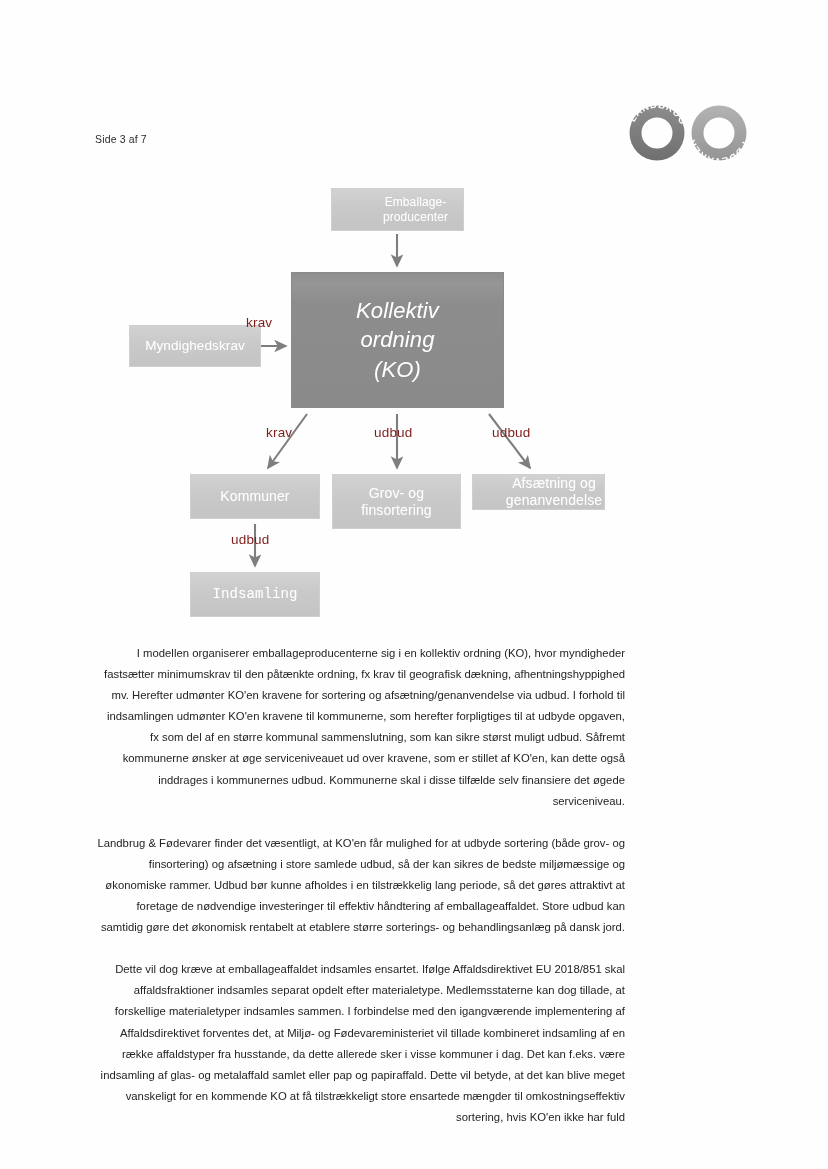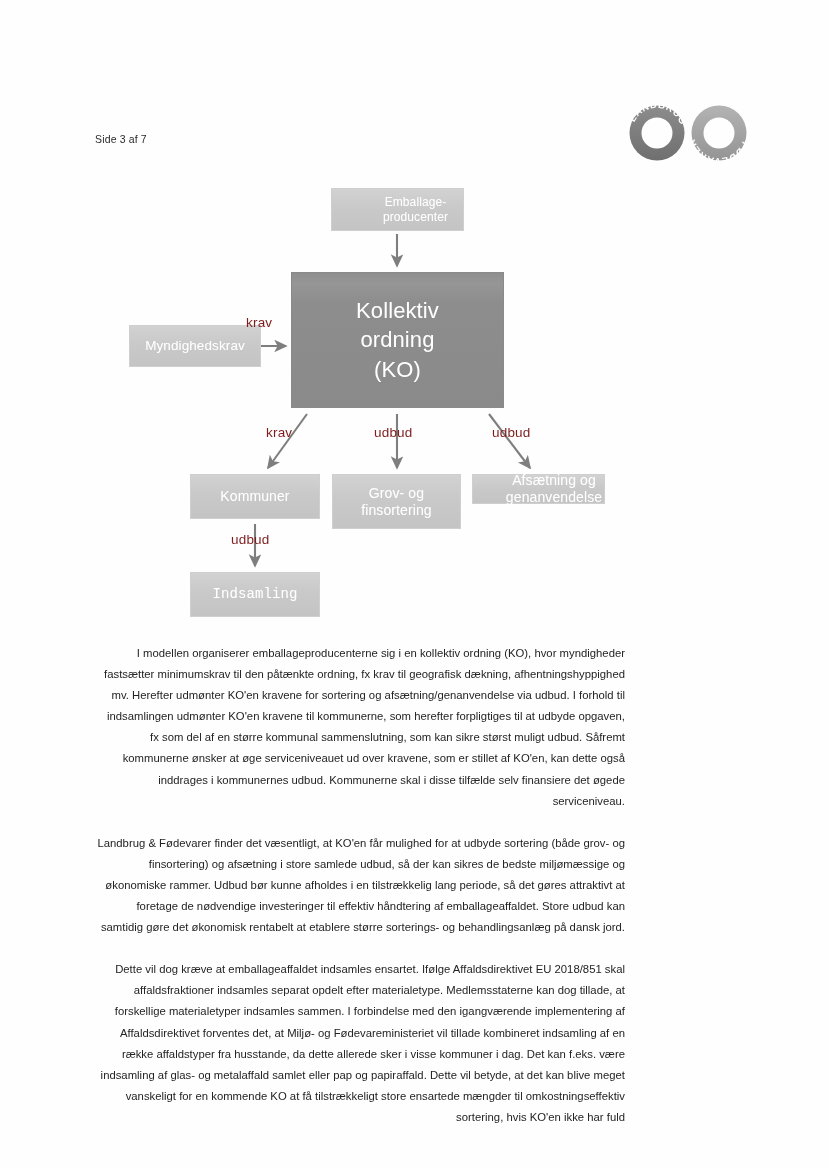--- a/index.html
+++ b/index.html
@@ -69,28 +69,29 @@
     border: 1px solid #cfcfcf;
     font-size: 14.5px;
     text-shadow: 0 0 1px rgba(255,255,255,0.25);
   }
 
   .node-main {
     background: linear-gradient(180deg, #8e8e8e 0%, #969696 8%, #8d8d8d 22%, #8a8a8a 100%);
     border: 1px solid #8a8a8a;
     font-size: 22px;
     line-height: 1.32;
+    font-style: italic;
   }
 
   .node-emballage { left: 331px; top: 188px; width: 133px; height: 43px; font-size: 12px; padding-left: 36px; }
   .node-ko        { left: 291px; top: 272px; width: 213px; height: 136px; }
   .node-myndighed { left: 108px; top: 325px; width: 132px; height: 42px; font-size: 13.5px; margin-left: 21px; }
   .node-kommuner  { left: 190px; top: 474px; width: 130px; height: 45px; font-size: 14px; }
   .node-grov      { left: 332px; top: 474px; width: 129px; height: 55px; font-size: 14px; }
-  .node-afsaetning{ left: 472px; top: 474px; width: 133px; height: 30px; font-size: 14px; padding-left: 31px; }
+  .node-afsaetning{ left: 472px; top: 474px; width: 133px; height: 36px; font-size: 14px; padding-left: 31px; }
   .node-indsamling{ left: 190px; top: 572px; width: 130px; height: 45px; font-size: 14px; font-family: Liberation Mono, monospace; }
 
   .edge-label {
     position: absolute;
     font-size: 13.5px;
     color: #7f1d1d;
     white-space: nowrap;
     letter-spacing: 0.2px;
   }
   .lbl-krav-left  { left: 246px; top: 315px; }

